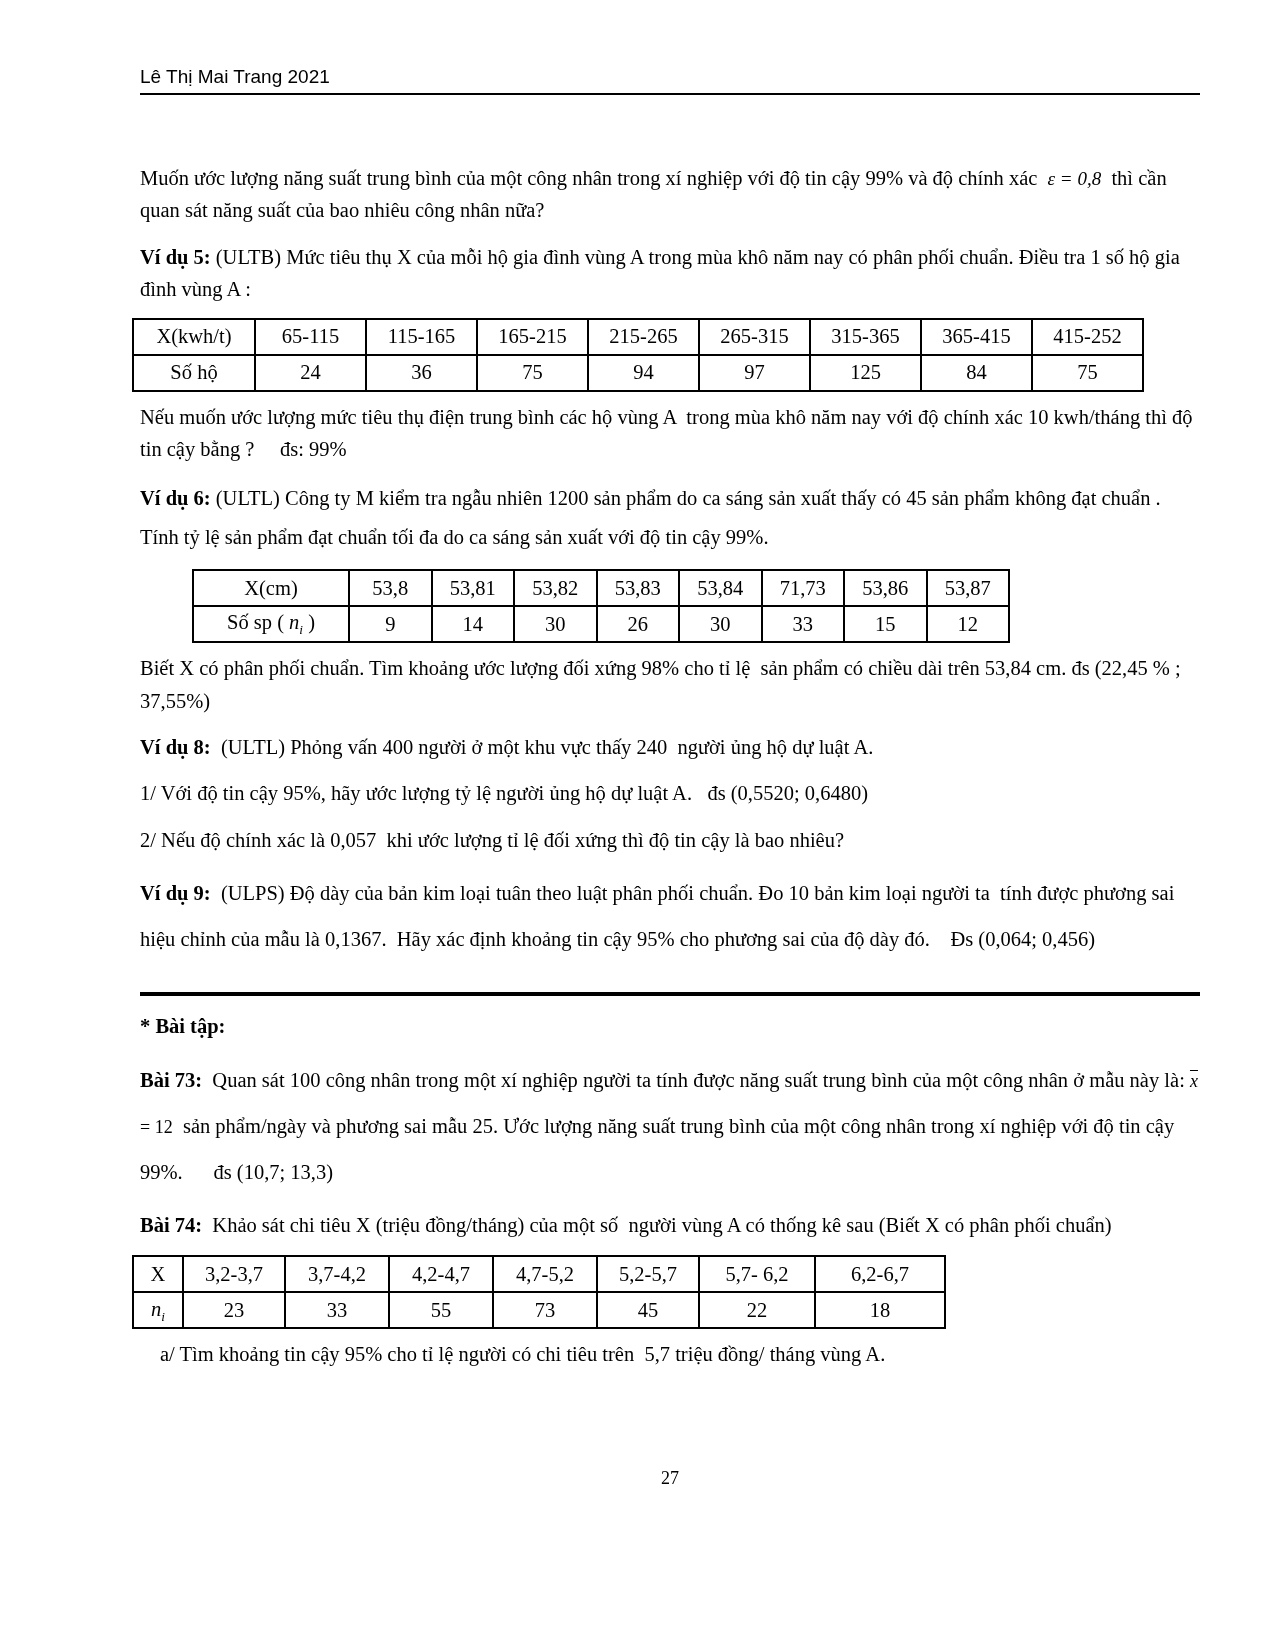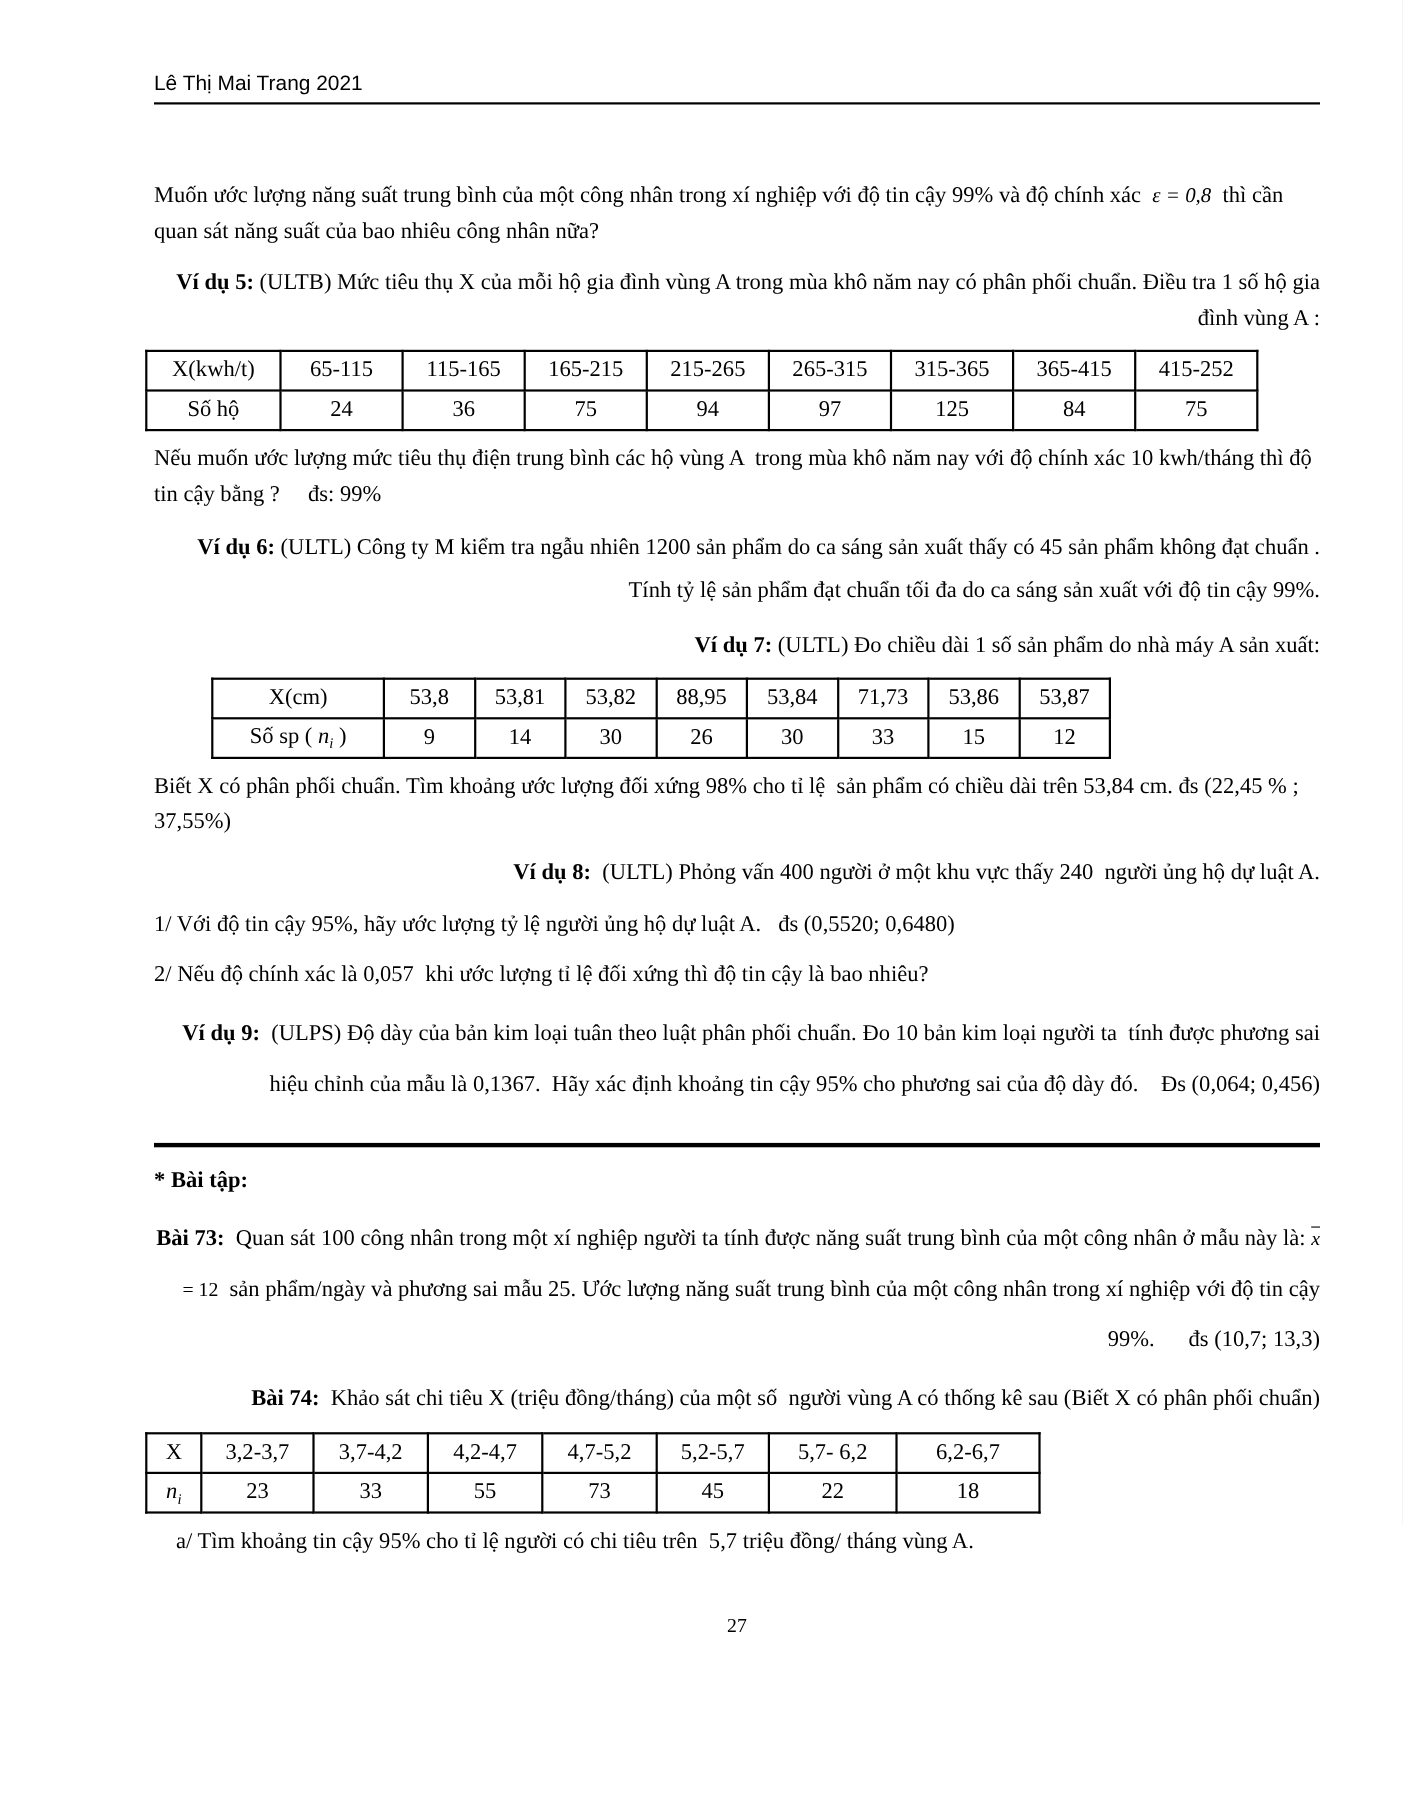--- a/index.html
+++ b/index.html
@@ -10,21 +10,21 @@
   }
   .running-header { position:absolute; top:66px; left:140px; width:1060px; }
   .author { font-family:"Liberation Sans", sans-serif; font-size:19px; display:block; padding-bottom:5px; }
   .header-rule { border:none; border-top:2px solid #000; width:100%; height:0; }
 
   .content { position:absolute; top:150px; left:140px; width:1060px; font-size:20.5px; line-height:1.58; }
 
   .para { margin:9px 0; }
   .para:first-child { margin-top:12px; }
   .para span, .para strong, .para i, .para sub { white-space:pre-wrap; }
-  .example { margin-top:14px;text-align:right; }
+  .example { margin-top:14px; }
   .ex-label { font-weight:bold; }
   .loose  { line-height:1.9; }
   .xloose { line-height:2.25; }
 
   .math { font-style:italic; font-size:19px; }
   .math-inline { font-size:18px; }
   .xbar { font-style:italic; text-decoration:overline; }
   .mvar { font-style:italic; }
   .msub { font-style:italic; font-size:0.65em; }
 
@@ -84,34 +84,33 @@
           <td>84</td>
           <td>75</td>
         </tr>
       </tbody>
     </table>
 
     <p class="para"><span>Nếu muốn ước lượng mức tiêu thụ điện trung bình các hộ vùng A  trong mùa khô năm nay với độ chính xác 10 kwh/tháng thì độ tin cậy bằng ?     đs: 99%</span></p>
 
     <p class="para loose example"><strong class="ex-label">Ví dụ 6:</strong><span> (ULTL) Công ty M kiểm tra ngẫu nhiên 1200 sản phẩm do ca sáng sản xuất thấy có 45 sản phẩm không đạt chuẩn . Tính tỷ lệ sản phẩm đạt chuẩn tối đa do ca sáng sản xuất với độ tin cậy 99%.</span></p>
 
-    <p class="para example"><strong class="ex-label">Ví dụ 7:</strong><span> (ULTL) Đo chiều dài 1 số sản phẩm do nhà máy A sản xuất:</span></p>
 
     <table class="data-table table-length">
       <colgroup>
           <col style="width:156px">
           <col span="8">
         </colgroup>
       <tbody>
         <tr>
           <td>X(cm)</td>
           <td>53,8</td>
           <td>53,81</td>
           <td>53,82</td>
-          <td>88,95</td>
+          <td>53,83</td>
           <td>53,84</td>
           <td>71,73</td>
           <td>53,86</td>
           <td>53,87</td>
         </tr>
         <tr>
           <td><span>Số sp ( </span><span class="mvar">n</span><sub class="msub">i</sub><span> )</span></td>
           <td>9</td>
           <td>14</td>
           <td>30</td>

